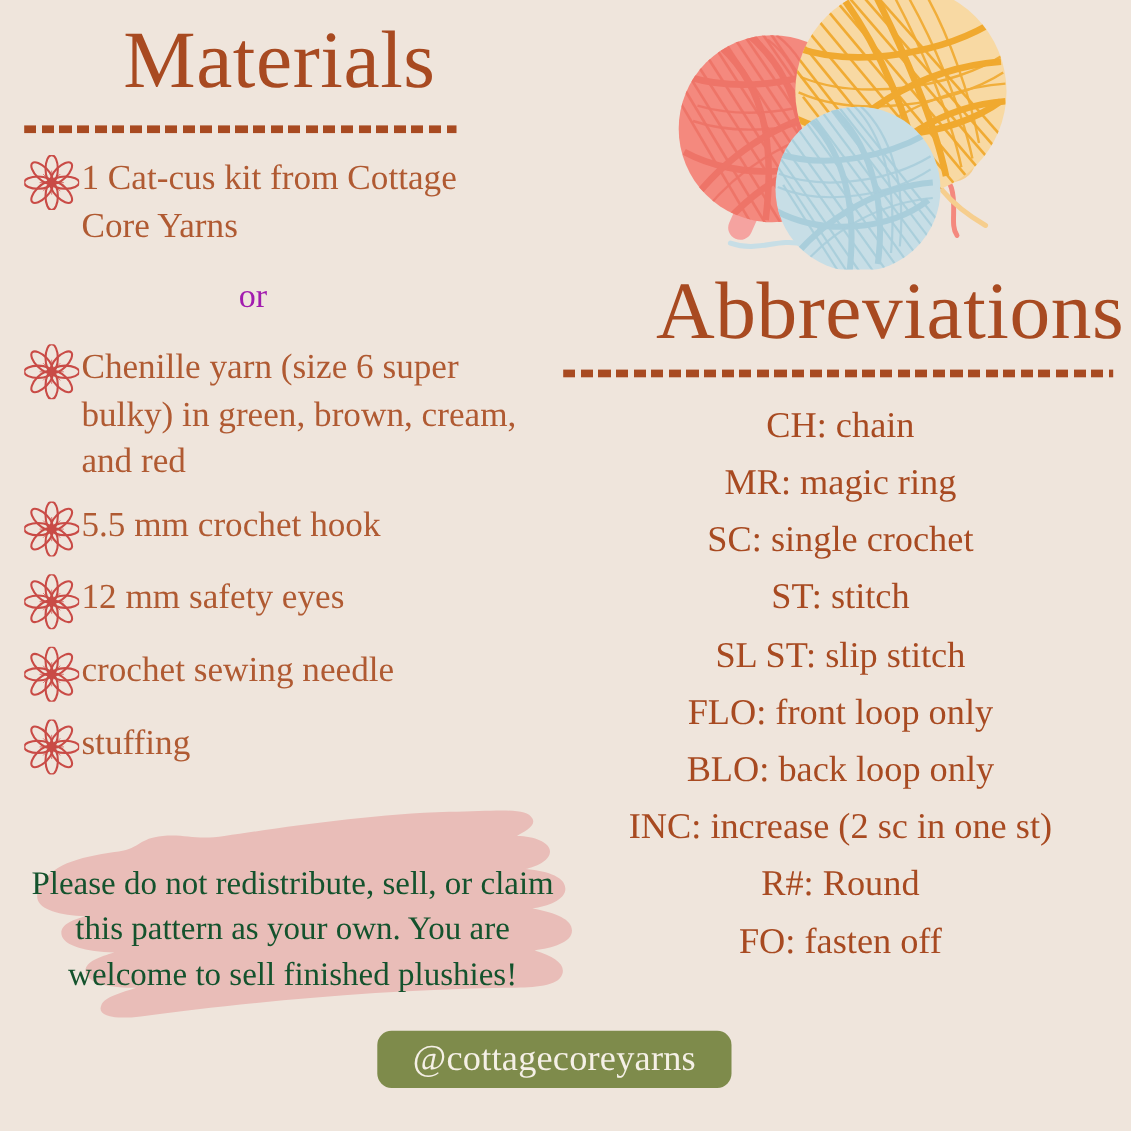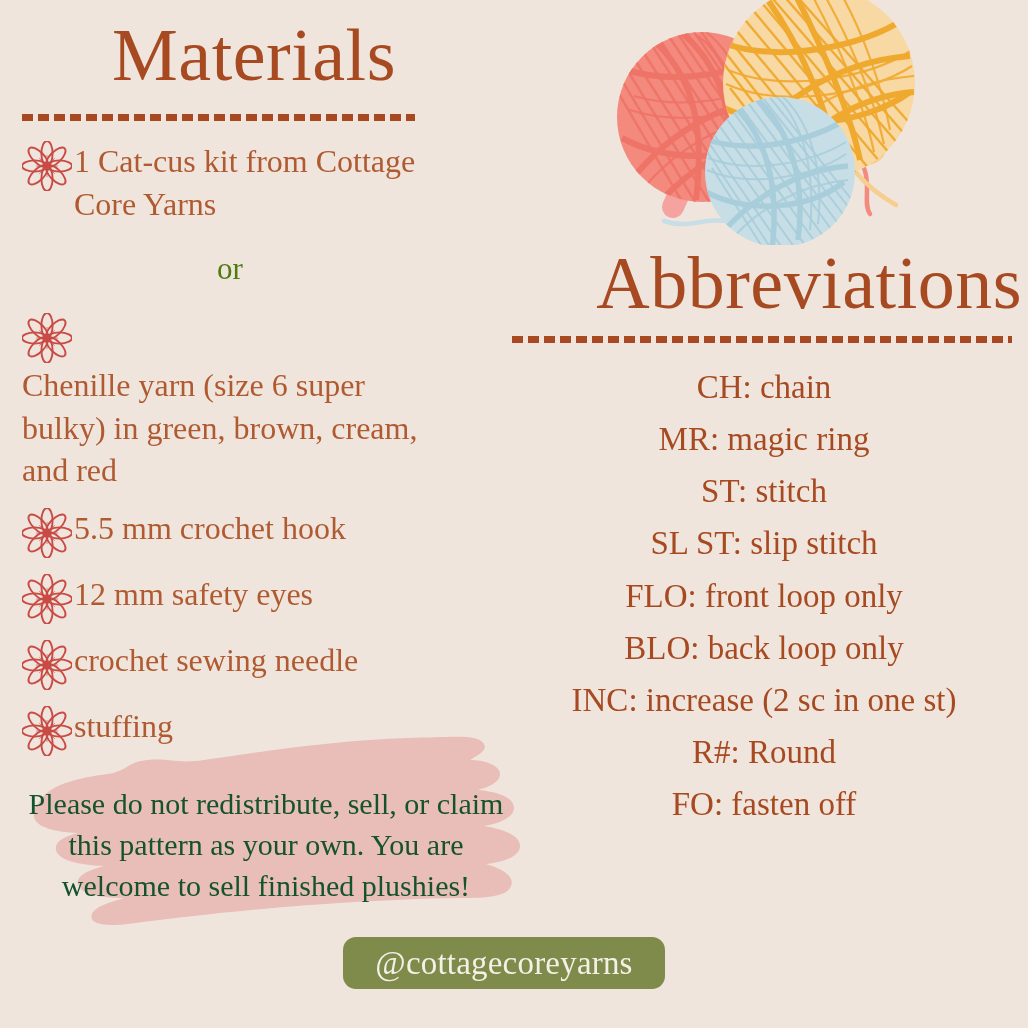--- a/index.html
+++ b/index.html
@@ -87,26 +87,26 @@
     margin-right: 2px;
     margin-top: 2px;
   }
   .mat-item .mat-text {
     flex: 1 1 auto;
     padding-top: 1px;
   }
   .mat-item.wide .mat-text { max-width: 400px; }
   .or-line {
     text-align: center;
-    color: #4d7c0f;
+    color: #a21caf;
     font-size: 31px;
     margin: 26px 0 24px 0;
     padding-right: 40px;
   }
-  .sp-a { margin-bottom: 14px; flex-direction: column; }
+  .sp-a { margin-bottom: 14px; }
   .sp-b { margin-bottom: 14px; }
   .sp-c { margin-bottom: 14px; }
 
   
   .abbr-col {
     position: absolute;
     left: 506px;
     top: 246px;
     width: 516px;
   }
@@ -503,20 +503,21 @@
 
     </ul>
   </div>
 
   <div class="abbr-col">
     <h1 class="heading">Abbreviations</h1>
     <div class="dashed-rule"></div>
     <ul class="abbr-list">
       <li class="abbr-item">CH: chain</li>
       <li class="abbr-item">MR: magic ring</li>
+      <li class="abbr-item">SC: single crochet</li>
       <li class="abbr-item">ST: stitch</li>
       <li class="abbr-item">SL ST: slip stitch</li>
       <li class="abbr-item">FLO: front loop only</li>
       <li class="abbr-item">BLO: back loop only</li>
       <li class="abbr-item">INC: increase (2 sc in one st)</li>
       <li class="abbr-item">R#: Round</li>
       <li class="abbr-item">FO: fasten off</li>
     </ul>
   </div>
 

